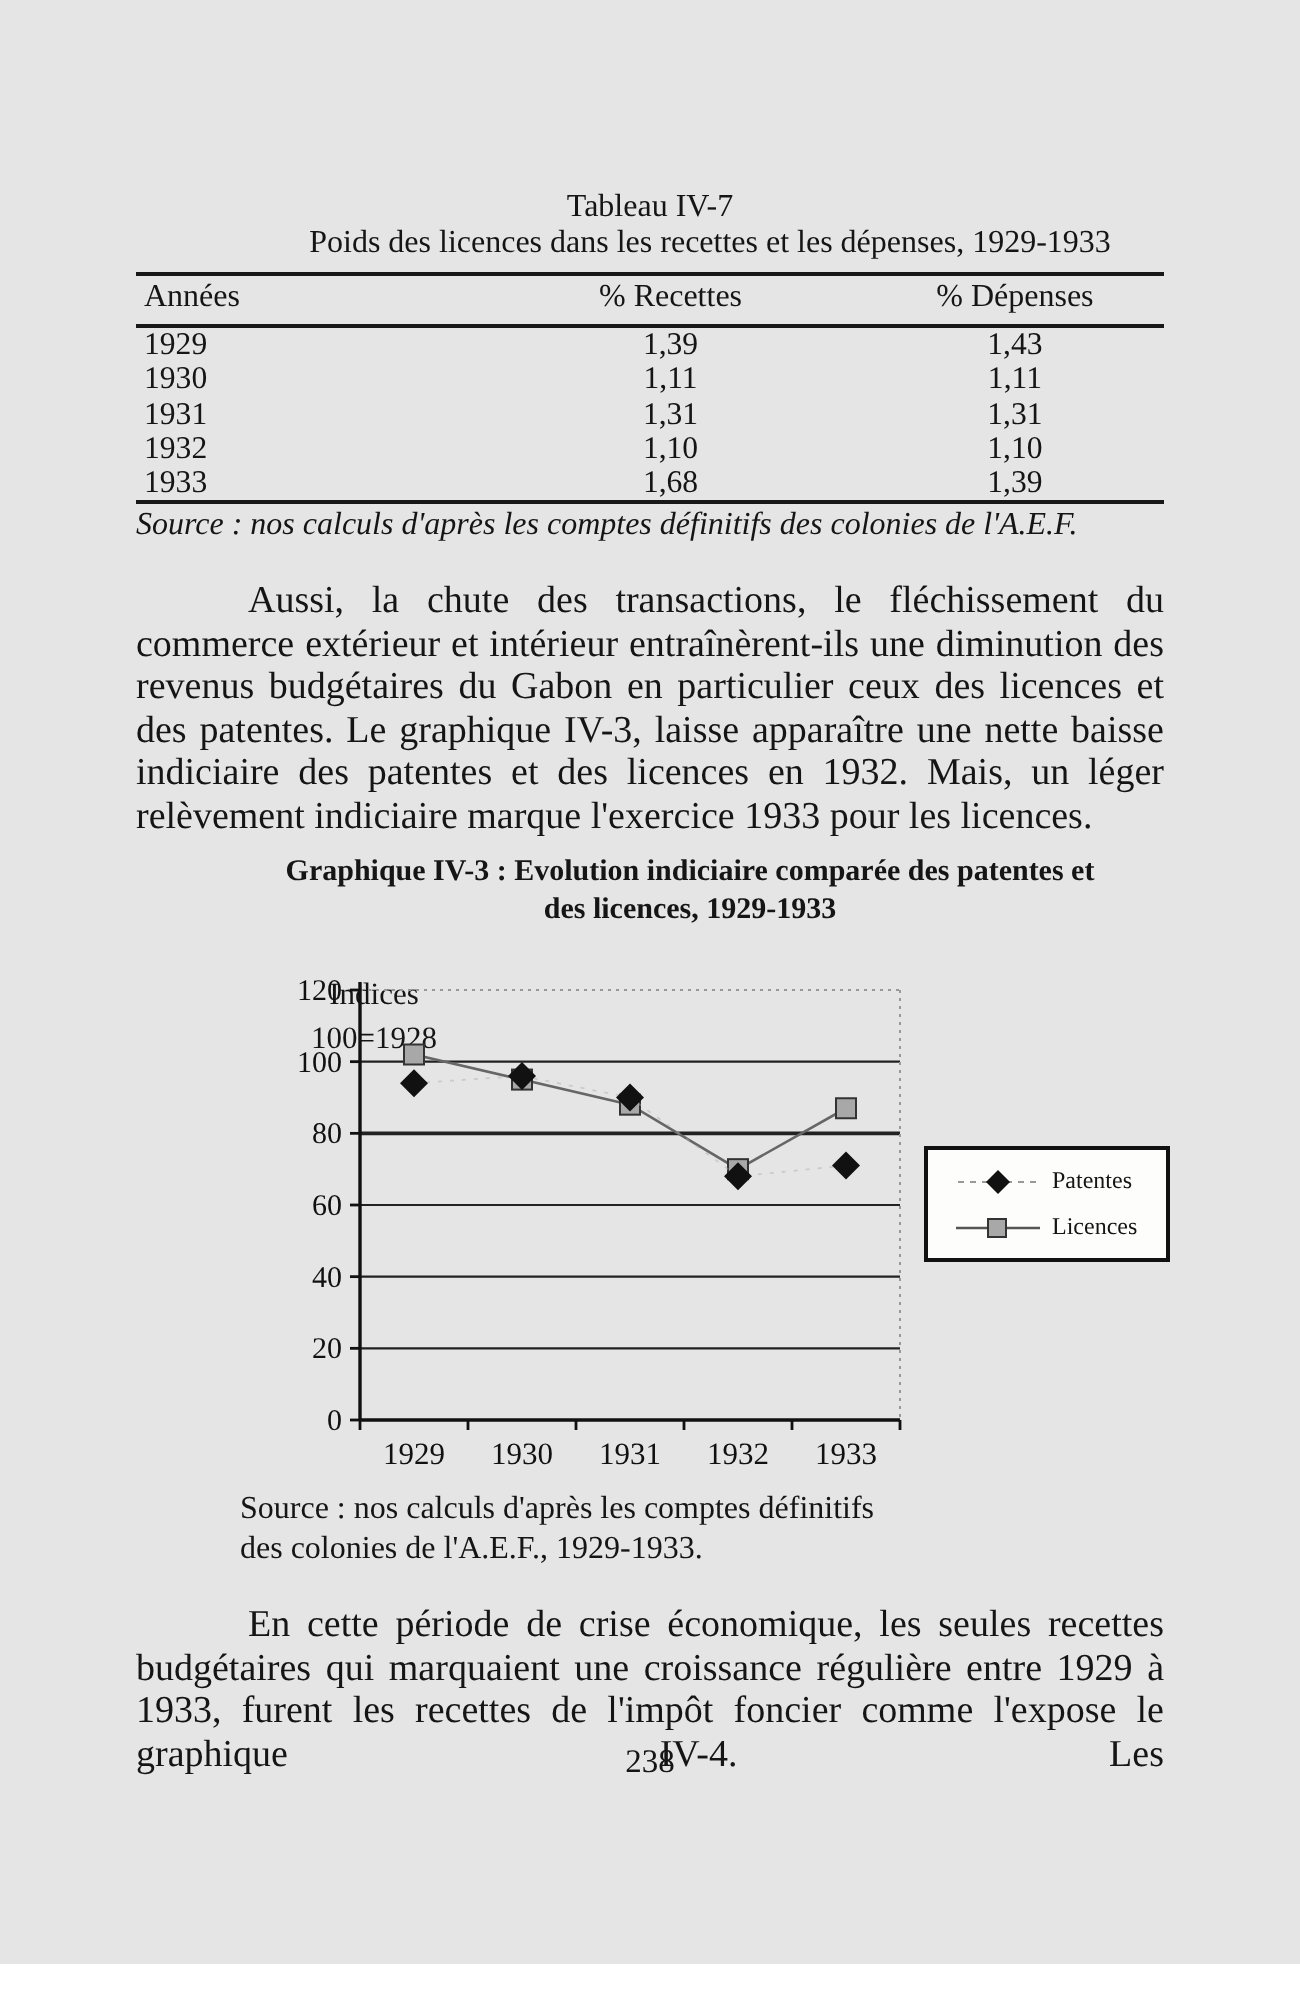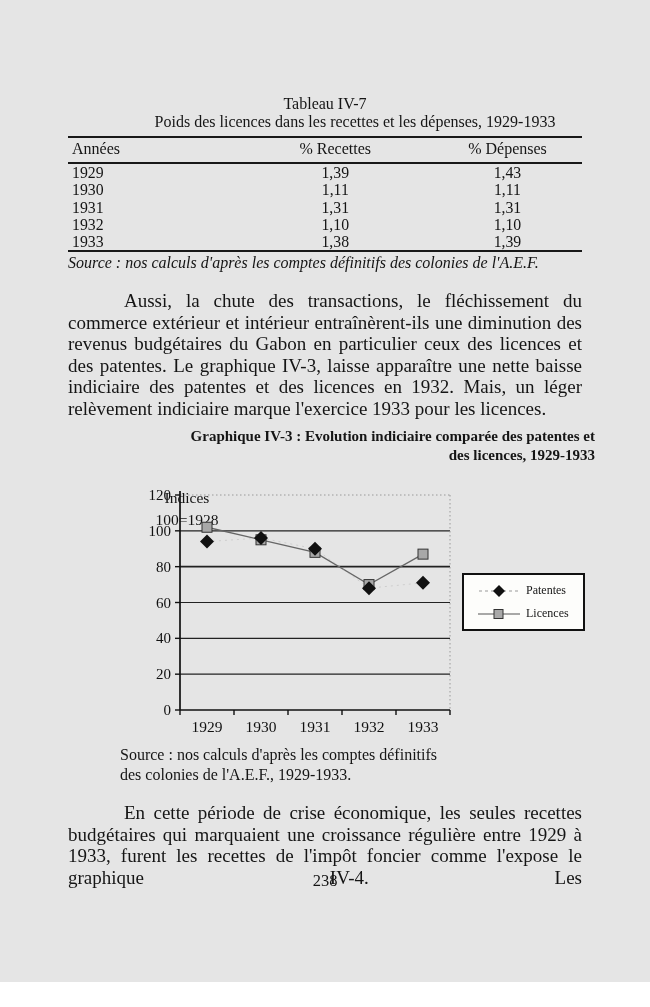--- a/index.html
+++ b/index.html
@@ -42,21 +42,21 @@
   .para{
     position:absolute;left:68px;width:514px;margin:0;
     font-size:19px;line-height:21.5px;
     text-align:justify;text-indent:56px;
   }
   .p1{top:290px;}
   .p2{top:802px;text-align-last:justify;}
 
   .chart-title{
     position:absolute;left:95px;top:427px;width:500px;
-    text-align:right;font-weight:bold;font-size:15px;line-height:19px;
+    text-align:center;font-weight:bold;font-size:15px;line-height:19px;
   }
   .axis-note{
     position:absolute;left:141px;top:451px;width:92px;
     text-align:center;font-size:15.5px;line-height:22px;margin-top:36px;
   }
   #chart-svg{position:absolute;left:120px;top:488px;}
   #chart-svg text{font-family:"Liberation Serif","DejaVu Serif",serif;}
 
   .legend{
     position:absolute;left:462px;top:573px;width:123px;
@@ -109,21 +109,21 @@
         <td class="c2">1,31</td>
         <td class="c3">1,31</td>
       </tr>
       <tr>
         <td class="c1">1932</td>
         <td class="c2">1,10</td>
         <td class="c3">1,10</td>
       </tr>
       <tr>
         <td class="c1">1933</td>
-        <td class="c2">1,38</td>
+        <td class="c2">1,68</td>
         <td class="c3">1,39</td>
       </tr>
     </tbody>
   </table>
 
   <div class="tbl-source">Source : nos calculs d'après les comptes définitifs des colonies de l'A.E.F.</div>
 
   <p class="para p1">Aussi, la chute des transactions, le fléchissement du commerce extérieur et intérieur entraînèrent-ils une diminution des revenus budgétaires du Gabon en particulier ceux des licences et des patentes. Le graphique IV-3, laisse apparaître une nette baisse indiciaire des patentes et des licences en 1932. Mais, un léger relèvement indiciaire marque l'exercice 1933 pour les licences.</p>
 
   <div class="chart-title">

